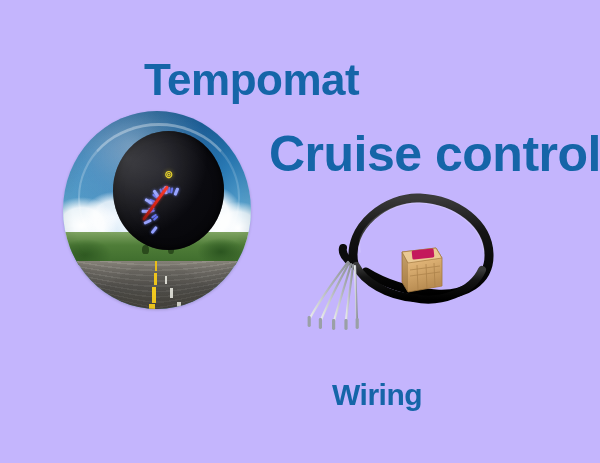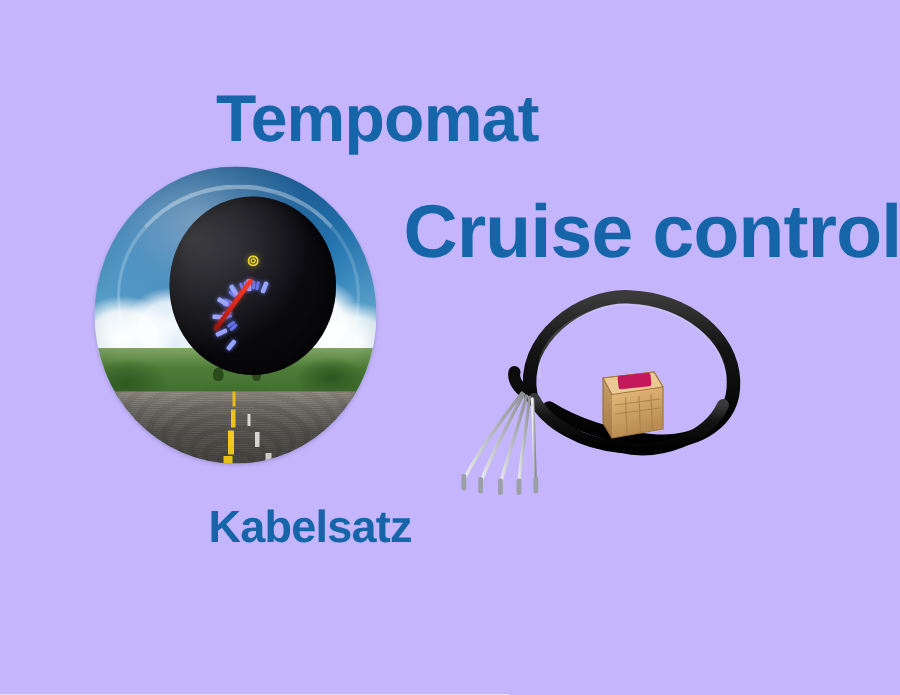--- a/index.html
+++ b/index.html
@@ -262,22 +262,22 @@
 </style>
 </head>
 <body>
 
 <div id="page">
 
   <div class="heading nosel" id="title-tempomat">Tempomat</div>
 
   <div class="heading nosel" id="title-cruise-control">Cruise control</div>
 
-  <div class="heading nosel" id="label-kabelsatz">Kabelsatz</div>
-
+
+  <div class="heading nosel" id="label-wiring">Wiring</div>
 
   <div id="speedo-photo">
 
     <div class="sky"></div>
     <div class="dome"></div>
     <div class="dome-arc"></div>
     <div class="clouds"></div>
     <div class="fields"></div>
 
     <div class="tree tree-l"></div>

